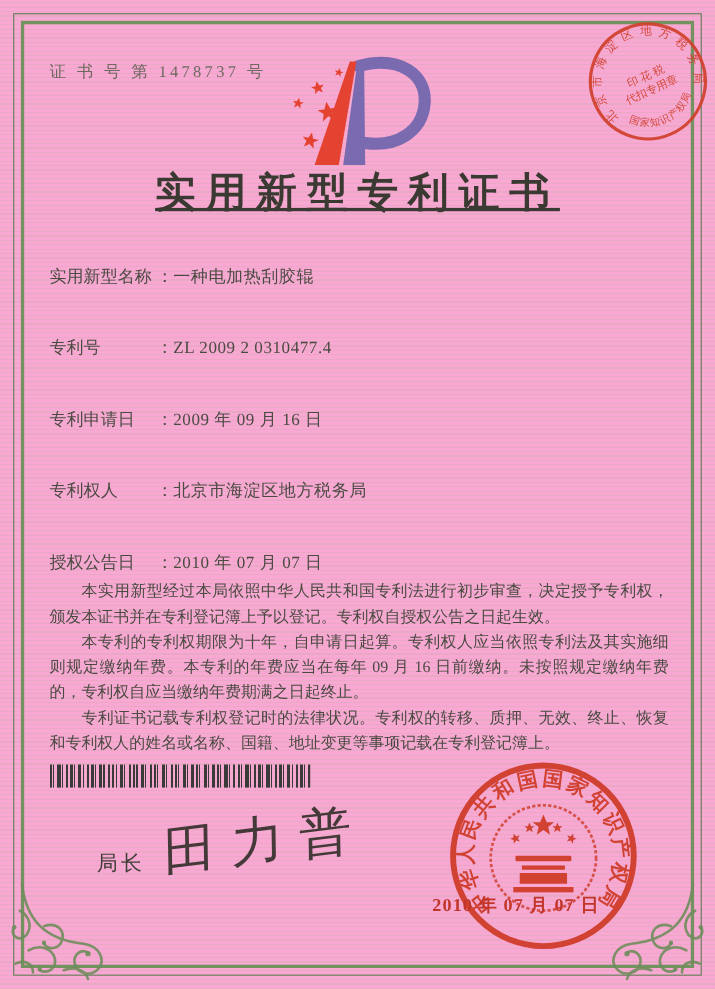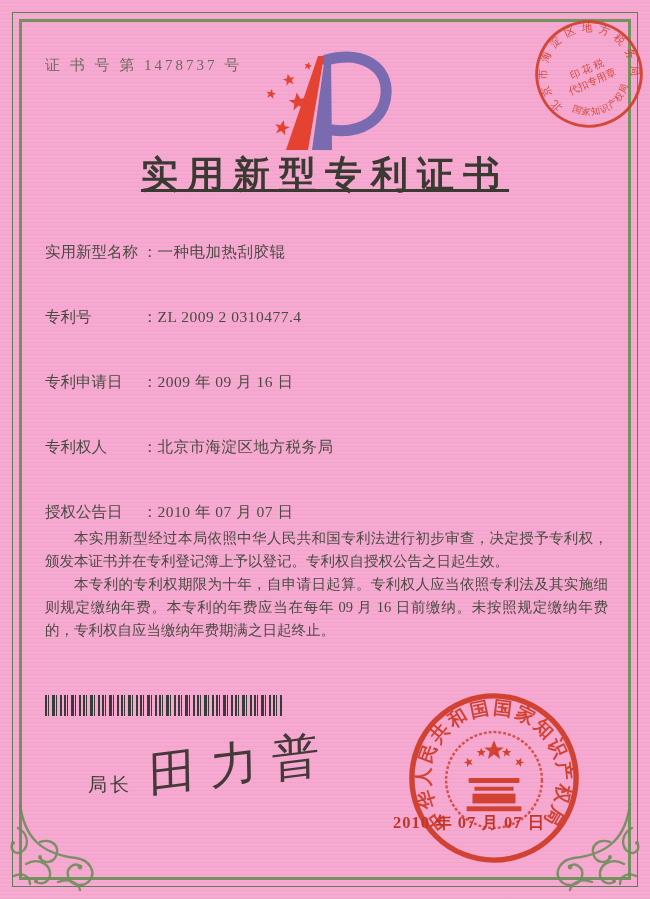--- a/index.html
+++ b/index.html
@@ -189,20 +189,21 @@
       <span class="field-label">专利权人</span><span>：</span><span class="field-value">北京市海淀区地方税务局</span>
     </div>
     <div class="field-row">
       <span class="field-label">授权公告日</span><span>：</span><span class="field-value">2010 年 07 月 07 日</span>
     </div>
   </div>
 
   <div class="paragraphs">
     <p>本实用新型经过本局依照中华人民共和国专利法进行初步审查，决定授予专利权，颁发本证书并在专利登记簿上予以登记。专利权自授权公告之日起生效。</p>
     <p>本专利的专利权期限为十年，自申请日起算。专利权人应当依照专利法及其实施细则规定缴纳年费。本专利的年费应当在每年 09 月 16 日前缴纳。未按照规定缴纳年费的，专利权自应当缴纳年费期满之日起终止。</p>
+    <p>专利证书记载专利权登记时的法律状况。专利权的转移、质押、无效、终止、恢复和专利权人的姓名或名称、国籍、地址变更等事项记载在专利登记簿上。</p>
   </div>
 
   <div class="barcode"></div>
 
   <div class="sig-title">局长</div>
   <div class="sig-name">田力普</div>
 
   <svg class="big-seal" viewBox="0 0 180 180">
     <defs>
       <path id="sealRing" d="M 43,137 A 66 66 0 1 1 137,137" fill="none"></path>

